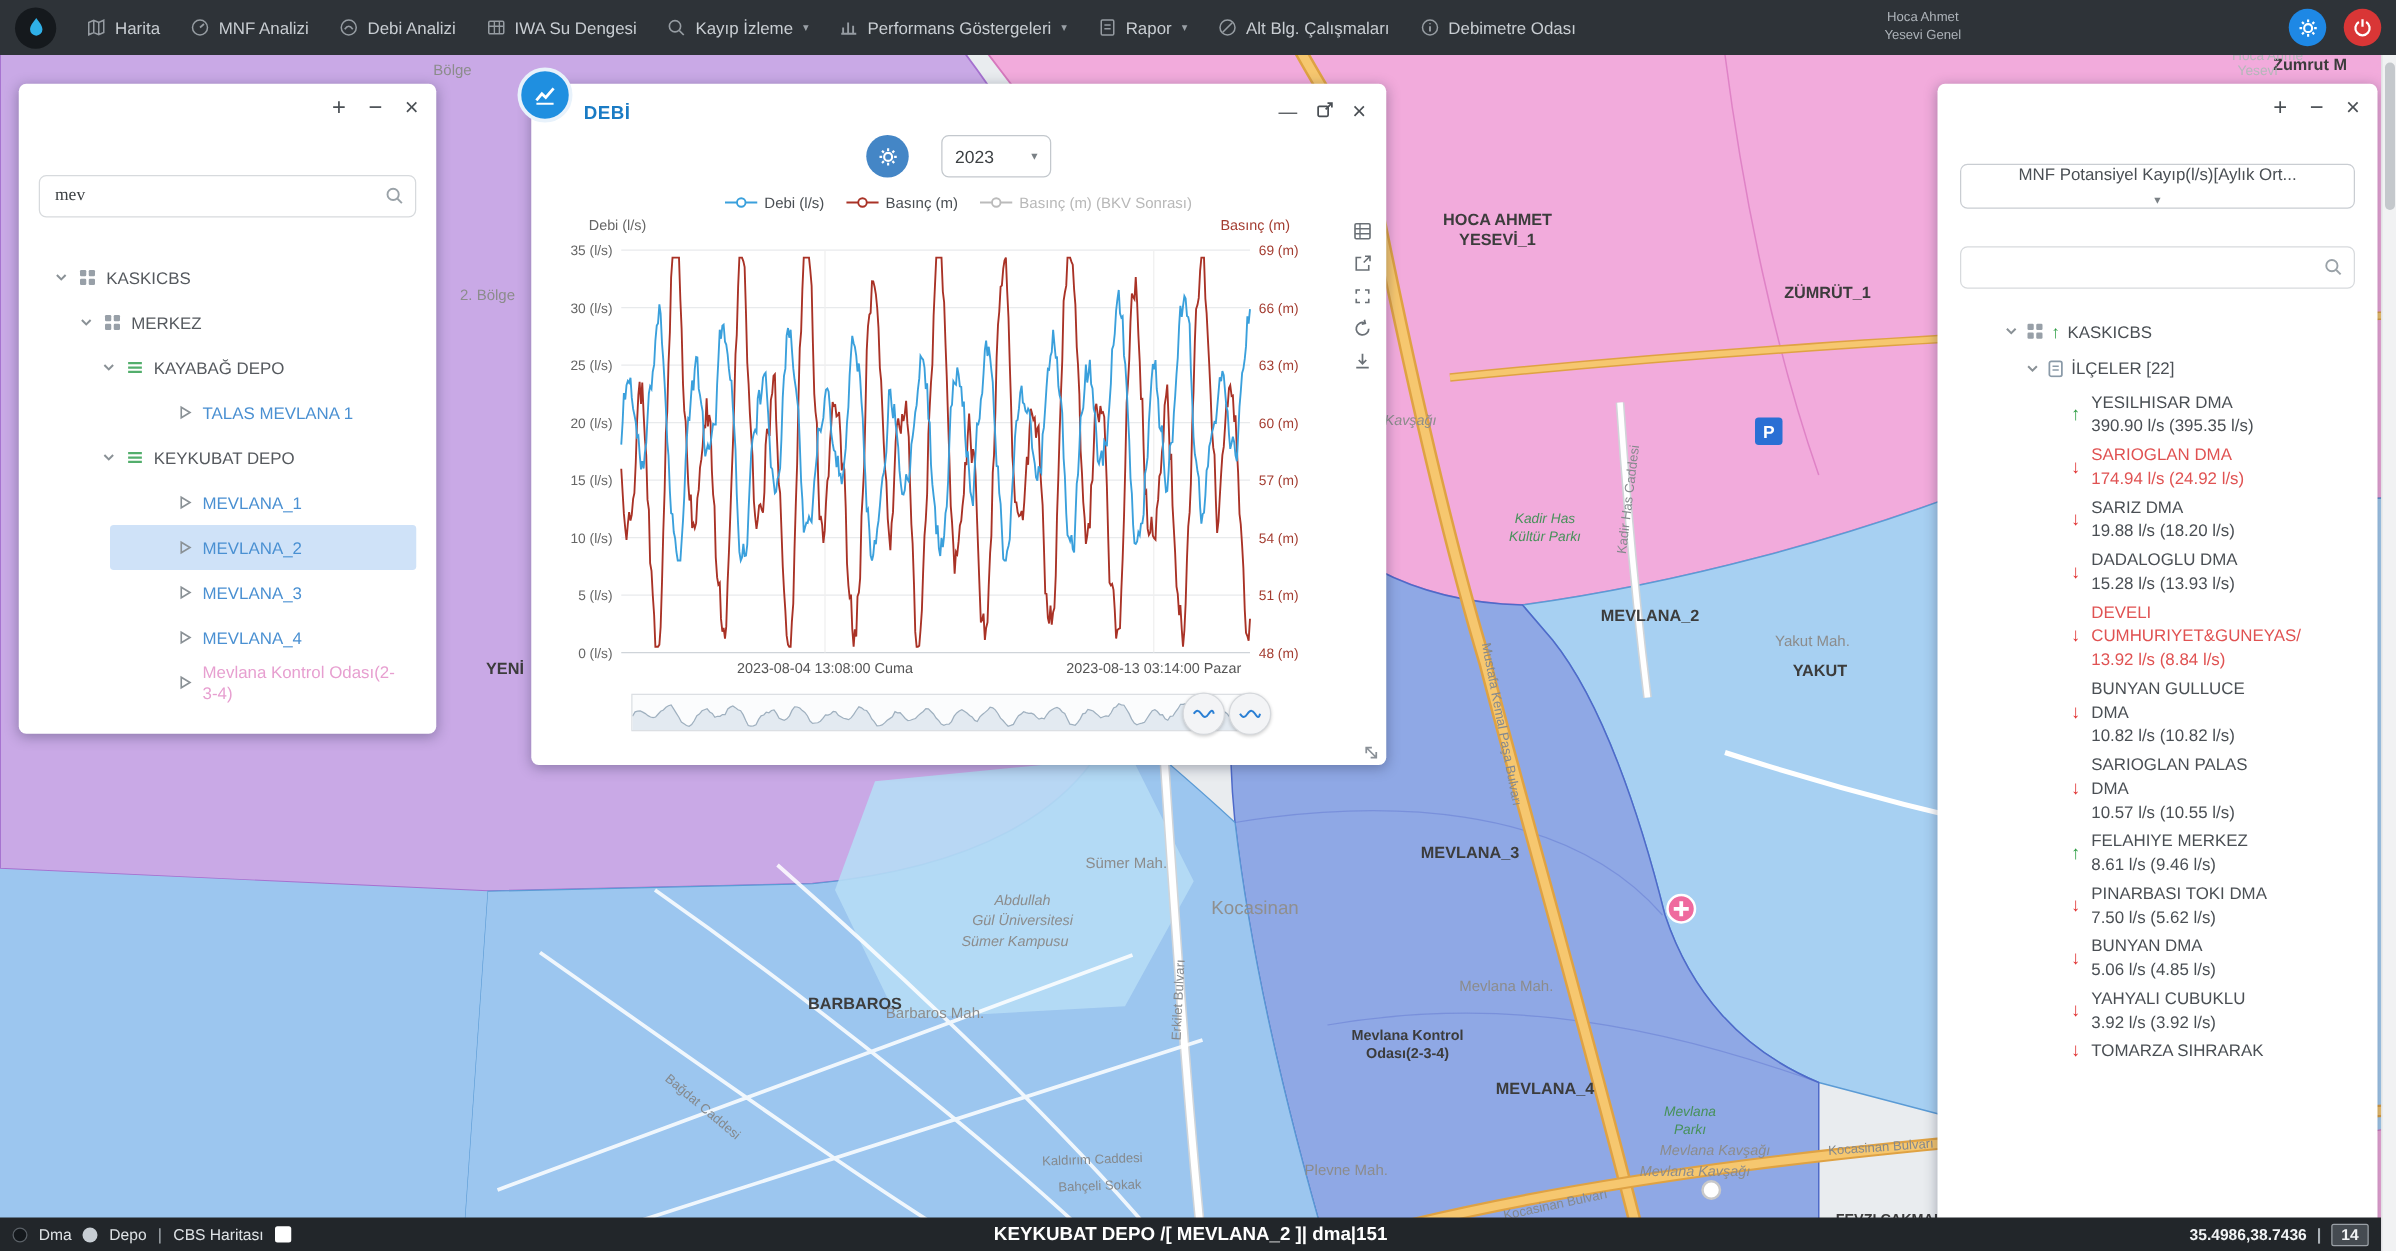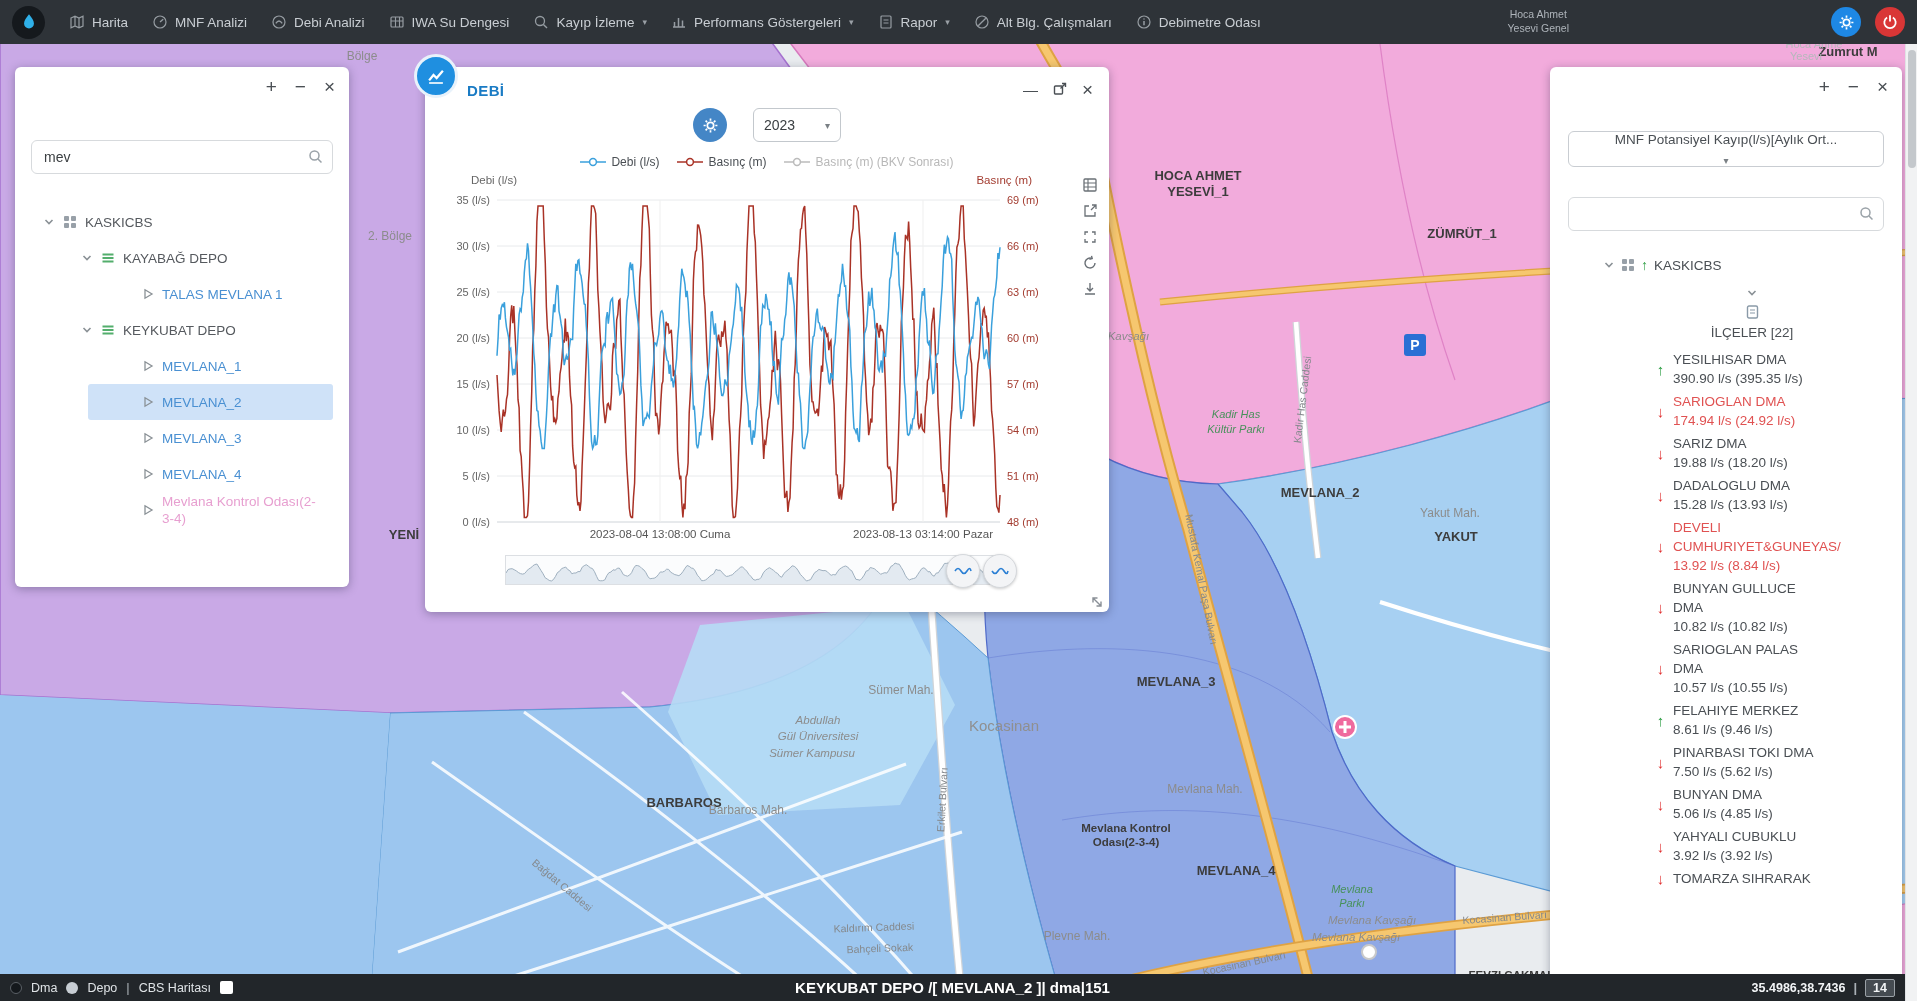--- a/index.html
+++ b/index.html
@@ -36,21 +36,21 @@
 
   
   .panel{position:absolute;background:#fff;border-radius:6px;
          box-shadow:0 2px 10px rgba(30,35,60,.35);}
   .panel-ctrl{position:absolute;top:10px;right:14px;display:flex;gap:18px;align-items:center;}
   .pc{font-size:19px;line-height:1;color:#4a4f54;font-weight:300;cursor:pointer;}
 
   .search{position:relative;}
   .search input{width:100%;height:34px;border:1px solid #d7dadd;border-radius:6px;
                 padding:0 34px 0 12px;font-size:14px;color:#3c4043;outline:none;
-                box-sizing:border-box;font-family:Liberation Sans, sans-serif;background:#fff;}
+                box-sizing:border-box;font-family:Liberation Serif, serif;background:#fff;}
   .search .mag{position:absolute;right:10px;top:9px;}
 
   
   #left-panel{left:15px;top:67px;width:334px;height:520px;padding:73px 16px 12px;
               box-sizing:border-box;z-index:10;}
   #left-tree{margin-top:30px;}
   .trow{display:flex;align-items:center;gap:8px;min-height:36px;font-size:13.5px;
         color:#55595e;cursor:pointer;}
   .trow .sp{flex:none;display:inline-block;}
   .ticon{display:flex;align-items:center;flex:none;}
@@ -96,21 +96,21 @@
   
   #right-panel{left:1550px;top:67px;width:352px;height:934px;padding:64px 18px 10px;
                box-sizing:border-box;z-index:10;overflow:hidden;}
   .rp-select{height:34px;border:1px solid #c9cdd2;border-radius:6px;display:flex;align-items:center;
              justify-content:space-between;padding:0 10px;font-size:13.5px;color:#4a4f54;
              cursor:pointer;white-space:nowrap;overflow:hidden;flex-direction:column;}
   .rp-select span:first-child{overflow:hidden;text-overflow:clip;}
   #right-panel .search{margin-top:30px;}
   .rp-row{display:flex;align-items:center;gap:6px;font-size:13.5px;color:#4a4f54;cursor:pointer;}
   #rp-root{margin:26px 0 0 35px;}
-  #rp-group{margin:14px 0 0 52px;flex-direction:column;}
+  #rp-group{margin:14px 0 0 52px;}
   #dma-list{margin-top:10px;}
   .ditem{display:flex;gap:4px;margin:4px 0 4px 84px;align-items:center;cursor:pointer;}
   .ditem .arr{width:17px;flex:none;text-align:center;font-weight:bold;font-size:15px;}
   .ditem.up .arr{color:#2e9e44;}
   .ditem.down .arr{color:#e03131;}
   .ditem .txt{font-size:13.5px;line-height:19px;color:#4a4f54;}
   .ditem .nm{max-width:150px;}
   .ditem.alert .txt{color:#e05252;}
   .up-mini{color:#2e9e44;font-weight:bold;font-size:14px;}
 
@@ -354,20 +354,36 @@
         </span>
         <span class="ticon">
           <svg width="14" height="14" viewBox="0 0 14 14" fill="#98a0a8">
             <rect x="1" y="1" width="5" height="5" rx="1"></rect>
             <rect x="8" y="1" width="5" height="5" rx="1"></rect>
             <rect x="1" y="8" width="5" height="5" rx="1"></rect>
             <rect x="8" y="8" width="5" height="5" rx="1"></rect>
           </svg>
         </span>
         <span class="tlabel">KASKICBS</span>
+      </div>
+      <div class="trow" style="margin-left: 32px;">
+        <span class="ticon">
+          <svg width="12" height="12" viewBox="0 0 12 12">
+            <path d="M2.5,4 L6,7.5 L9.5,4" fill="none" stroke="#8a9196" stroke-width="1.6"></path>
+          </svg>
+        </span>
+        <span class="ticon">
+          <svg width="14" height="14" viewBox="0 0 14 14" fill="#98a0a8">
+            <rect x="1" y="1" width="5" height="5" rx="1"></rect>
+            <rect x="8" y="1" width="5" height="5" rx="1"></rect>
+            <rect x="1" y="8" width="5" height="5" rx="1"></rect>
+            <rect x="8" y="8" width="5" height="5" rx="1"></rect>
+          </svg>
+        </span>
+        <span class="tlabel">MERKEZ</span>
       </div>
       <div class="trow" style="margin-left: 50px;">
         <span class="ticon">
           <svg width="12" height="12" viewBox="0 0 12 12">
             <path d="M2.5,4 L6,7.5 L9.5,4" fill="none" stroke="#8a9196" stroke-width="1.6"></path>
           </svg>
         </span>
         <span class="ticon">
           <svg width="14" height="14" viewBox="0 0 14 14">
             <path d="M1.5,3.5 H12.5 M1.5,7 H12.5 M1.5,10.5 H12.5" stroke="#53ae6c" stroke-width="1.8"></path>

